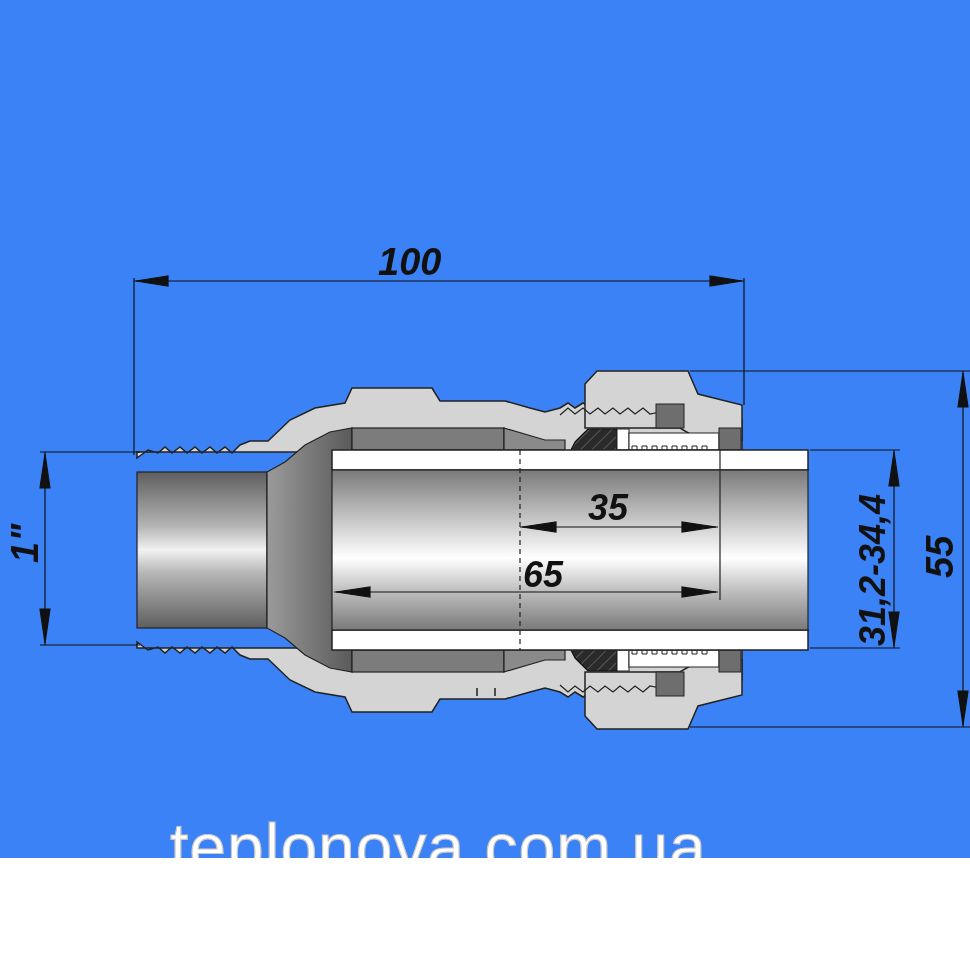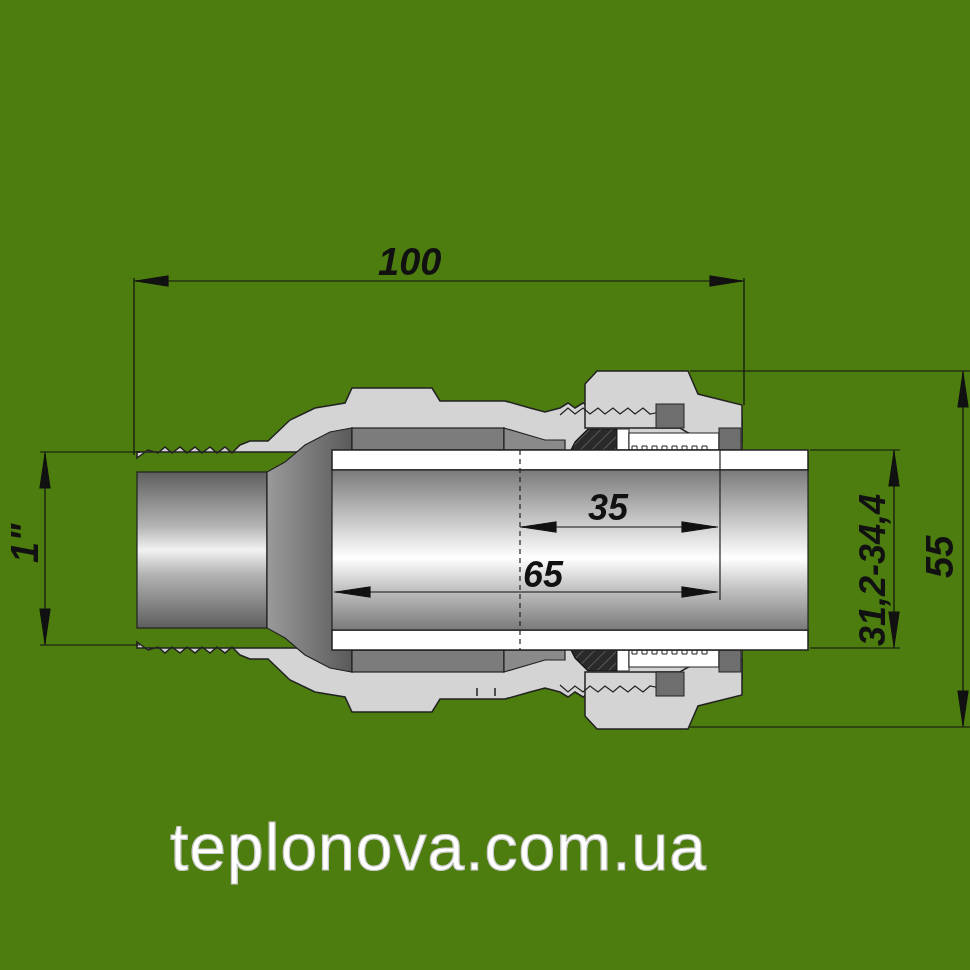--- a/index.html
+++ b/index.html
@@ -1,16 +1,16 @@
 <!DOCTYPE html>
 <html><head>
 <meta charset="utf-8">
 <style>
   html, body { margin: 0; padding: 0; background: #ffffff; }
-  #canvas { position: relative; width: 970px; height: 970px; overflow: hidden; background: #4d7c0f; }
+  #canvas { position: relative; width: 970px; height: 858px; overflow: hidden; background: #3b82f6; }
   svg { position: absolute; left: 0; top: 0; }
   .dimtext { font-family: "Liberation Sans", sans-serif; font-weight: bold; font-style: italic; fill: #111; }
   .watermark { font-family: "Liberation Sans", sans-serif; font-size: 66px; fill: #ffffff; stroke: #c8c8c8; stroke-width: 1.2; letter-spacing: 1px; }
 </style>
 </head>
 <body>
 
 <div id="canvas">
 <svg width="970" height="970" viewBox="0 0 970 970">
   <defs>

